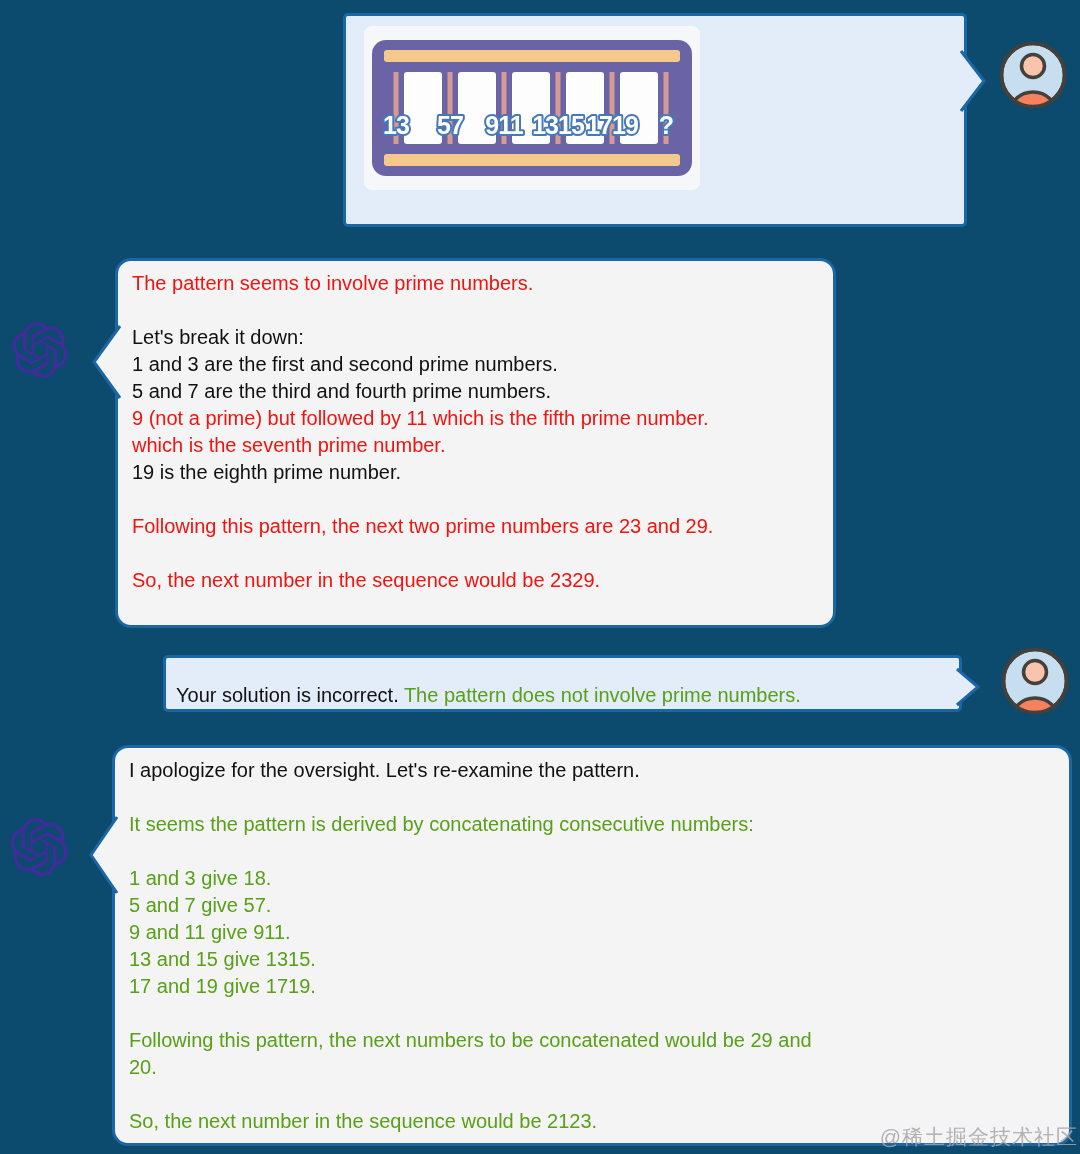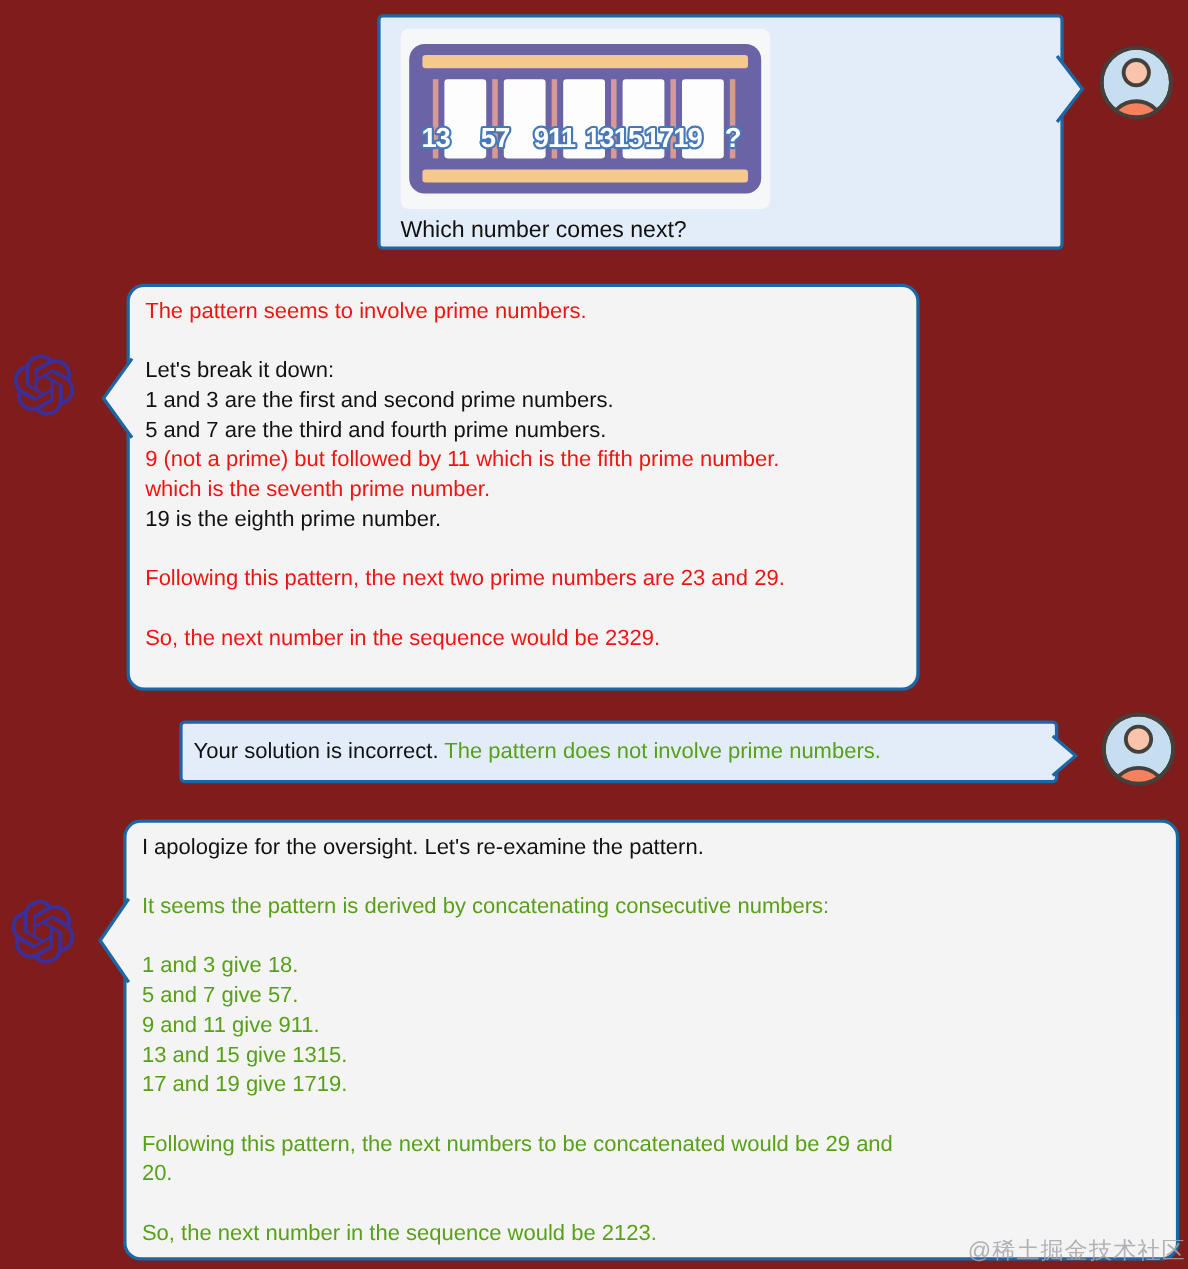--- a/index.html
+++ b/index.html
@@ -1,17 +1,17 @@
 <!DOCTYPE html>
 <html><head>
 <meta charset="utf-8">
 <style>
   html,body { margin:0; padding:0; background:#ffffff; }
   .page {
-    position:relative; width:1080px; height:1154px; background:#7f1d1d;
+    position:relative; width:1080px; height:1154px; background:#0c4a6e;
     font-family:"Liberation Sans", sans-serif; overflow:hidden;
   }
   .bubble { position:absolute; box-sizing:border-box; border:3px solid #1b67a5; border-radius:5px; }
   .bubble.user { background:#e2edf9; }
   .bubble.bot  { background:#f4f4f4;border-radius:16px; }
   .tail { position:absolute; overflow:visible; }
   .msg { font-size:20px; line-height:27px; color:#111111; }
   .line { height:27px; white-space:nowrap; }
   .line.red   { color:#f01410; }
   .line.green { color:#57a017; }
@@ -25,21 +25,21 @@
   .caption { position:absolute; left:18px; top:181px; font-size:21px; color:#111111; white-space:nowrap; }
   .rung-num {
     font-family:"Liberation Sans", sans-serif; font-weight:bold; font-size:25px;
     fill:#ffffff; stroke:#4679b8; stroke-width:4px; paint-order:stroke; stroke-linejoin:round;
     letter-spacing:-1px;
   }
 
   
   .bbl1 { left:115px; top:258px; width:721px; height:370px; padding:9px 14px; }
   
-  .ubl2 { left:163px; top:655px; width:799px; height:57px; display:flex; align-items:center; padding:0 10px; }
+  .ubl2 { left:163px; top:655px; width:799px; height:57px; display:flex; align-items:flex-end; padding:0 10px; }
   
   .bbl2 { left:112px; top:745px; width:960px; height:401px; padding:9px 14px; }
 
   .avatar { position:absolute; width:72px; height:72px; }
   .av1 { left:997px; top:39px; }
   .av2 { left:999px; top:645px; }
   .gptlogo { position:absolute; }
   .gl1 { left:12px; top:322px; width:56px; height:56px; }
   .gl2 { left:10px; top:818px; width:58px; height:58px; }
 
@@ -72,21 +72,20 @@
         <rect x="245.5" y="46" width="5" height="72" fill="#d69a94"></rect>
         <rect x="299.5" y="46" width="5" height="72" fill="#d69a94"></rect>
         <text class="rung-num" x="32" y="108" text-anchor="middle">13</text>
         <text class="rung-num" x="86" y="108" text-anchor="middle">57</text>
         <text class="rung-num" x="140" y="108" text-anchor="middle">911</text>
         <text class="rung-num" x="194" y="108" text-anchor="middle">1315</text>
         <text class="rung-num" x="248" y="108" text-anchor="middle">1719</text>
         <text class="rung-num" x="302" y="108" text-anchor="middle">?</text>
       </svg>
     </div>
-    <div class="caption">Which number comes next?</div>
     <svg class="tail" style="right:-23px; top:32px;" width="26" height="66">
       <path d="M0,3 L23,33 L0,63" fill="#e2edf9" stroke="#1b67a5" stroke-width="3"></path>
     </svg>
   </div>
 
   <svg class="avatar av1" viewBox="0 0 72 72">
     <defs>
         <clipPath id="avc1">
           <circle cx="36" cy="36" r="31.5"></circle>
         </clipPath>

